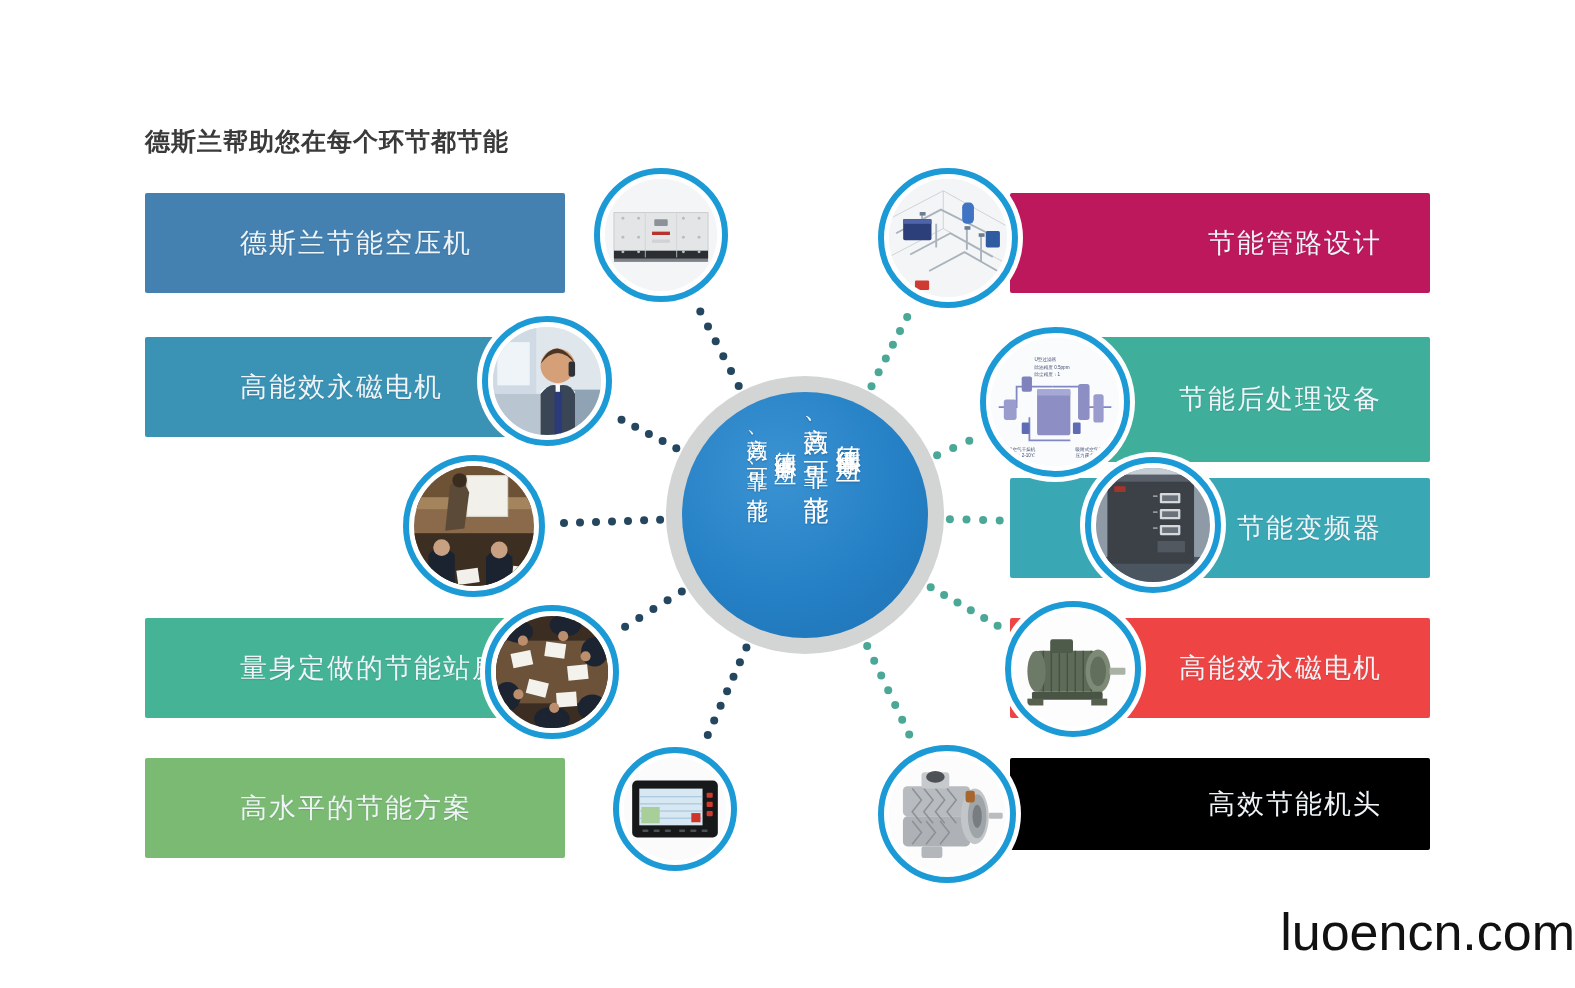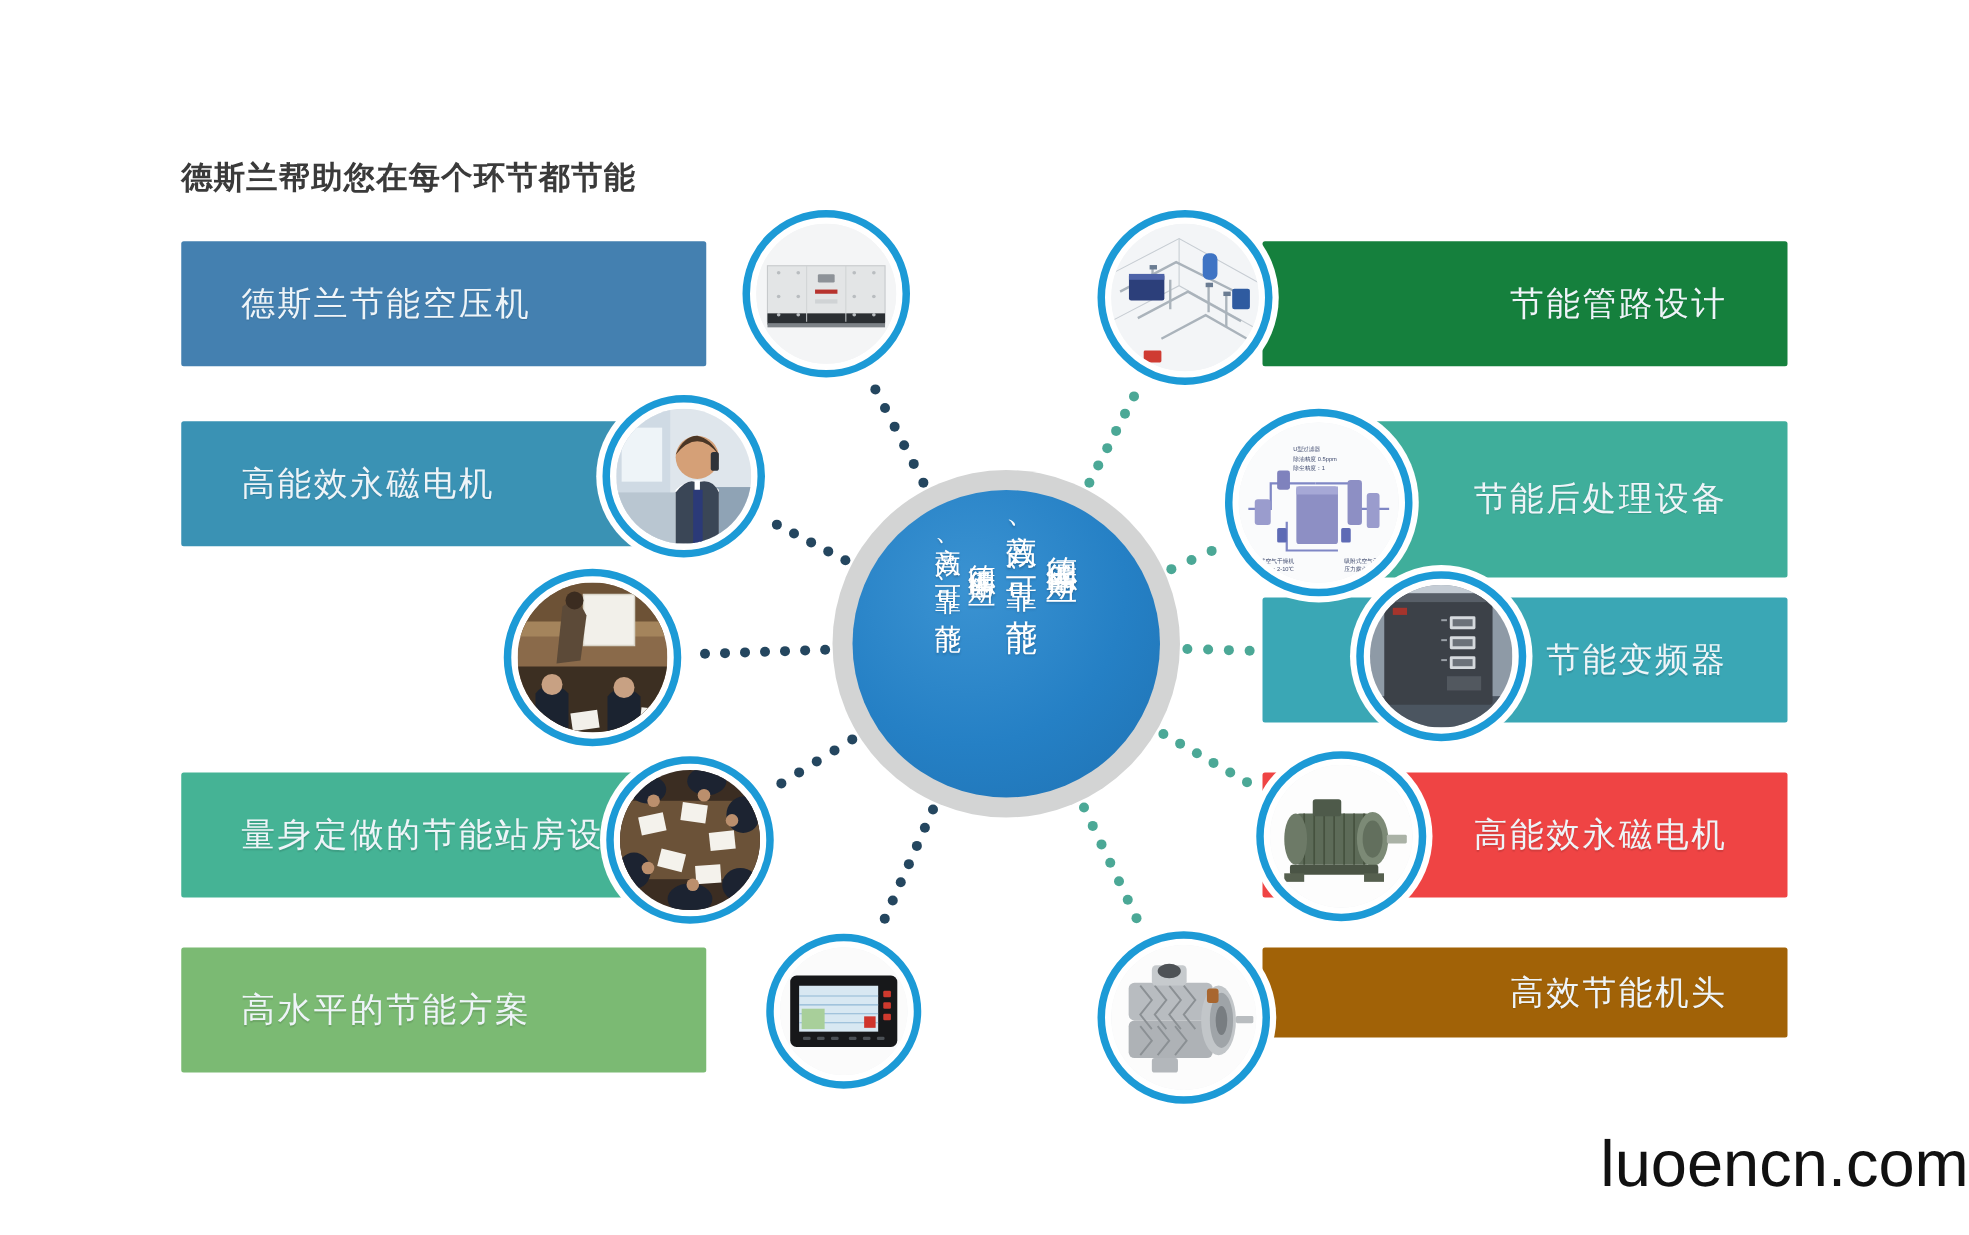--- a/index.html
+++ b/index.html
@@ -36,20 +36,21 @@
     position: absolute;
     display: flex;
     align-items: center;
     box-sizing: border-box;
     border-radius: 2px;
   }
   .bar-left {
     left: 145px;
     width: 420px;
     justify-content: flex-start;
+    padding-left: 47px;
   }
   .bar-right {
     left: 1010px;
     width: 420px;
     justify-content: flex-end;
   }
   .bar-label {
     color: #eef4f8;
     font-size: 27px;
     line-height: 1.35;
@@ -226,33 +227,33 @@
   <div class="bar bar-left" style="background: rgb(58, 146, 180); top: 337px; height: 100px;">
     <span class="bar-label">高能效永磁电机</span>
   </div>
   <div class="bar bar-left" style="background: rgb(69, 179, 149); top: 618px; height: 100px;">
     <span class="bar-label">量身定做的节能站房设计</span>
   </div>
   <div class="bar bar-left" style="background: rgb(123, 186, 115); top: 758px; height: 100px;">
     <span class="bar-label">高水平的节能方案</span>
   </div>
 
-  <div class="bar bar-right" style="background: #15803d; top: 193px; height: 100px;">
+  <div class="bar bar-right" style="background: #be185d; top: 193px; height: 100px;">
     <span class="bar-label">节能管路设计</span>
   </div>
   <div class="bar bar-right" style="background: rgb(63, 174, 155); top: 337px; height: 125px;">
     <span class="bar-label">节能后处理设备</span>
   </div>
   <div class="bar bar-right" style="background: rgb(58, 167, 181); top: 478px; height: 100px;">
     <span class="bar-label">节能变频器</span>
   </div>
   <div class="bar bar-right" style="background: #ef4444; top: 618px; height: 100px;">
     <span class="bar-label">高能效永磁电机</span>
   </div>
-  <div class="bar bar-right" style="background: #a16207; top: 758px; height: 72px;">
+  <div class="bar bar-right" style="background: #000000; top: 758px; height: 92px;">
     <span class="bar-label">高效节能机头</span>
   </div>
 
   <div class="node" style="left: 589px; top: 163px; width: 144px; height: 144px;">
     <div class="node-ring" style="border-color: rgb(28, 154, 214);">
       <div class="node-img" aria-label="德斯兰节能空压机设备照片">
         <svg viewBox="0 0 100 100" preserveAspectRatio="xMidYMid slice">
           <rect width="100" height="100" fill="#f4f5f6"></rect>
           <rect x="8" y="30" width="84" height="40" fill="#e3e5e6" stroke="#c7cacc" stroke-width="0.8"></rect>
           <rect x="8" y="64" width="84" height="8" fill="#2b2f33"></rect>

